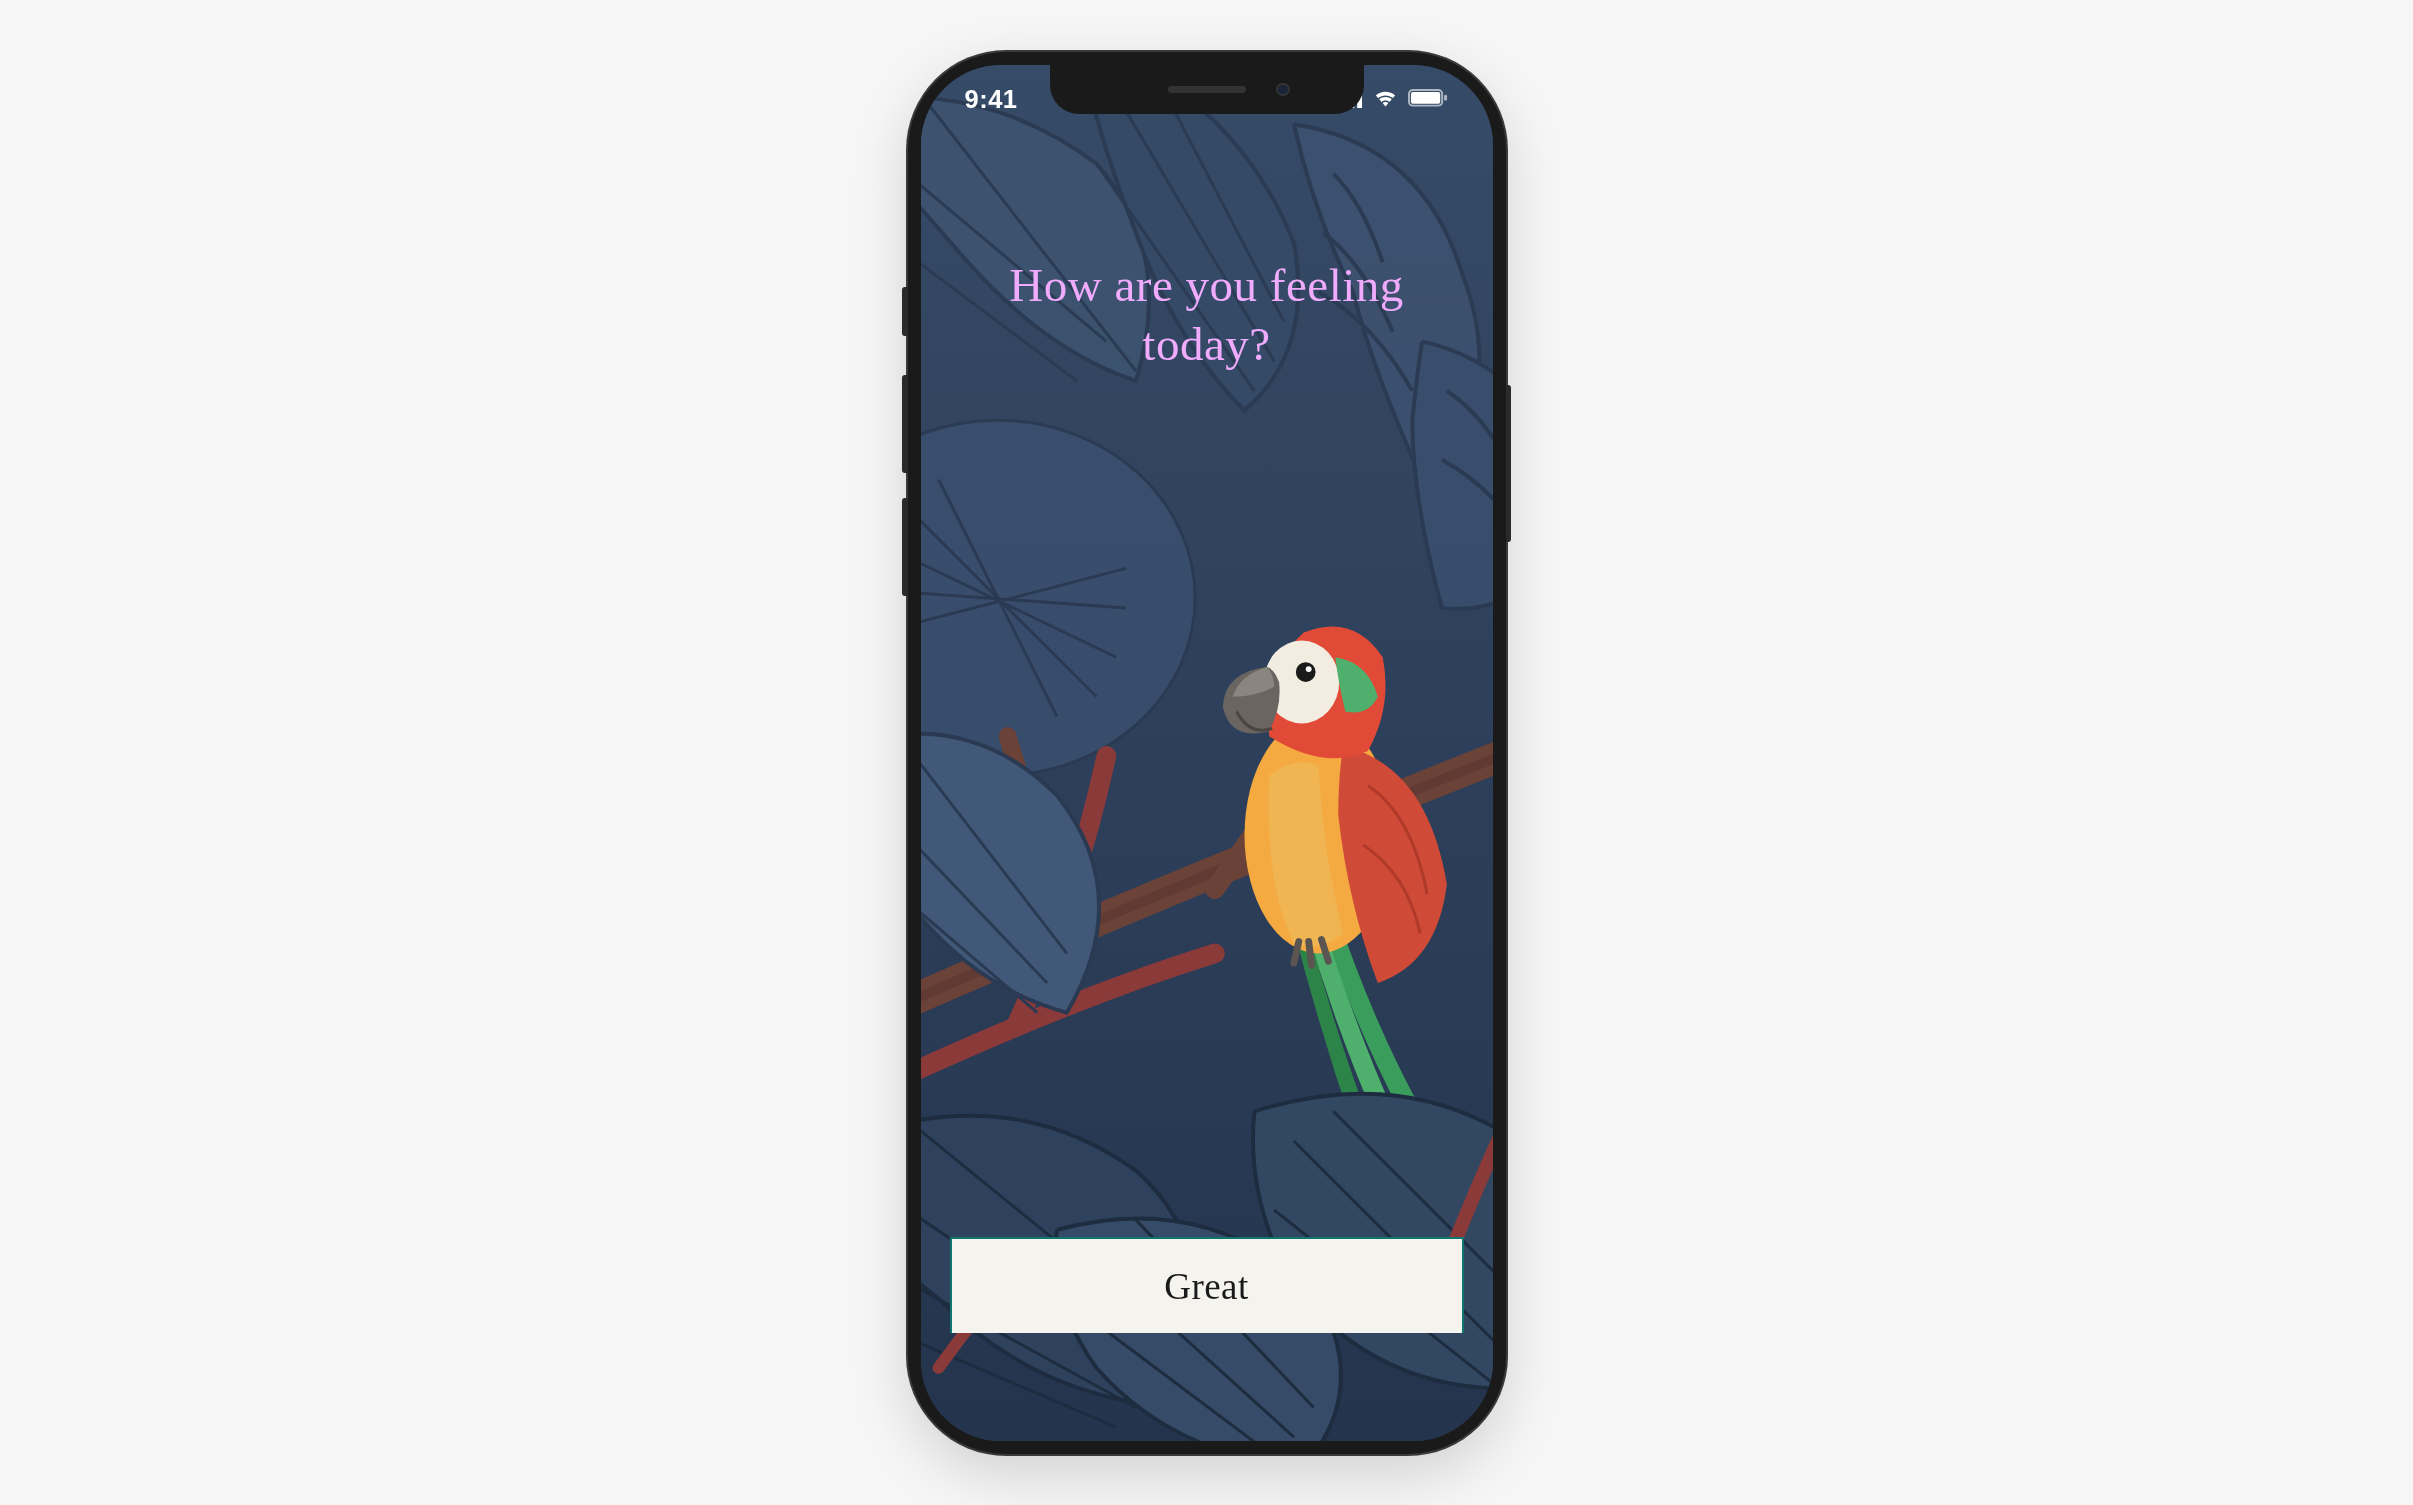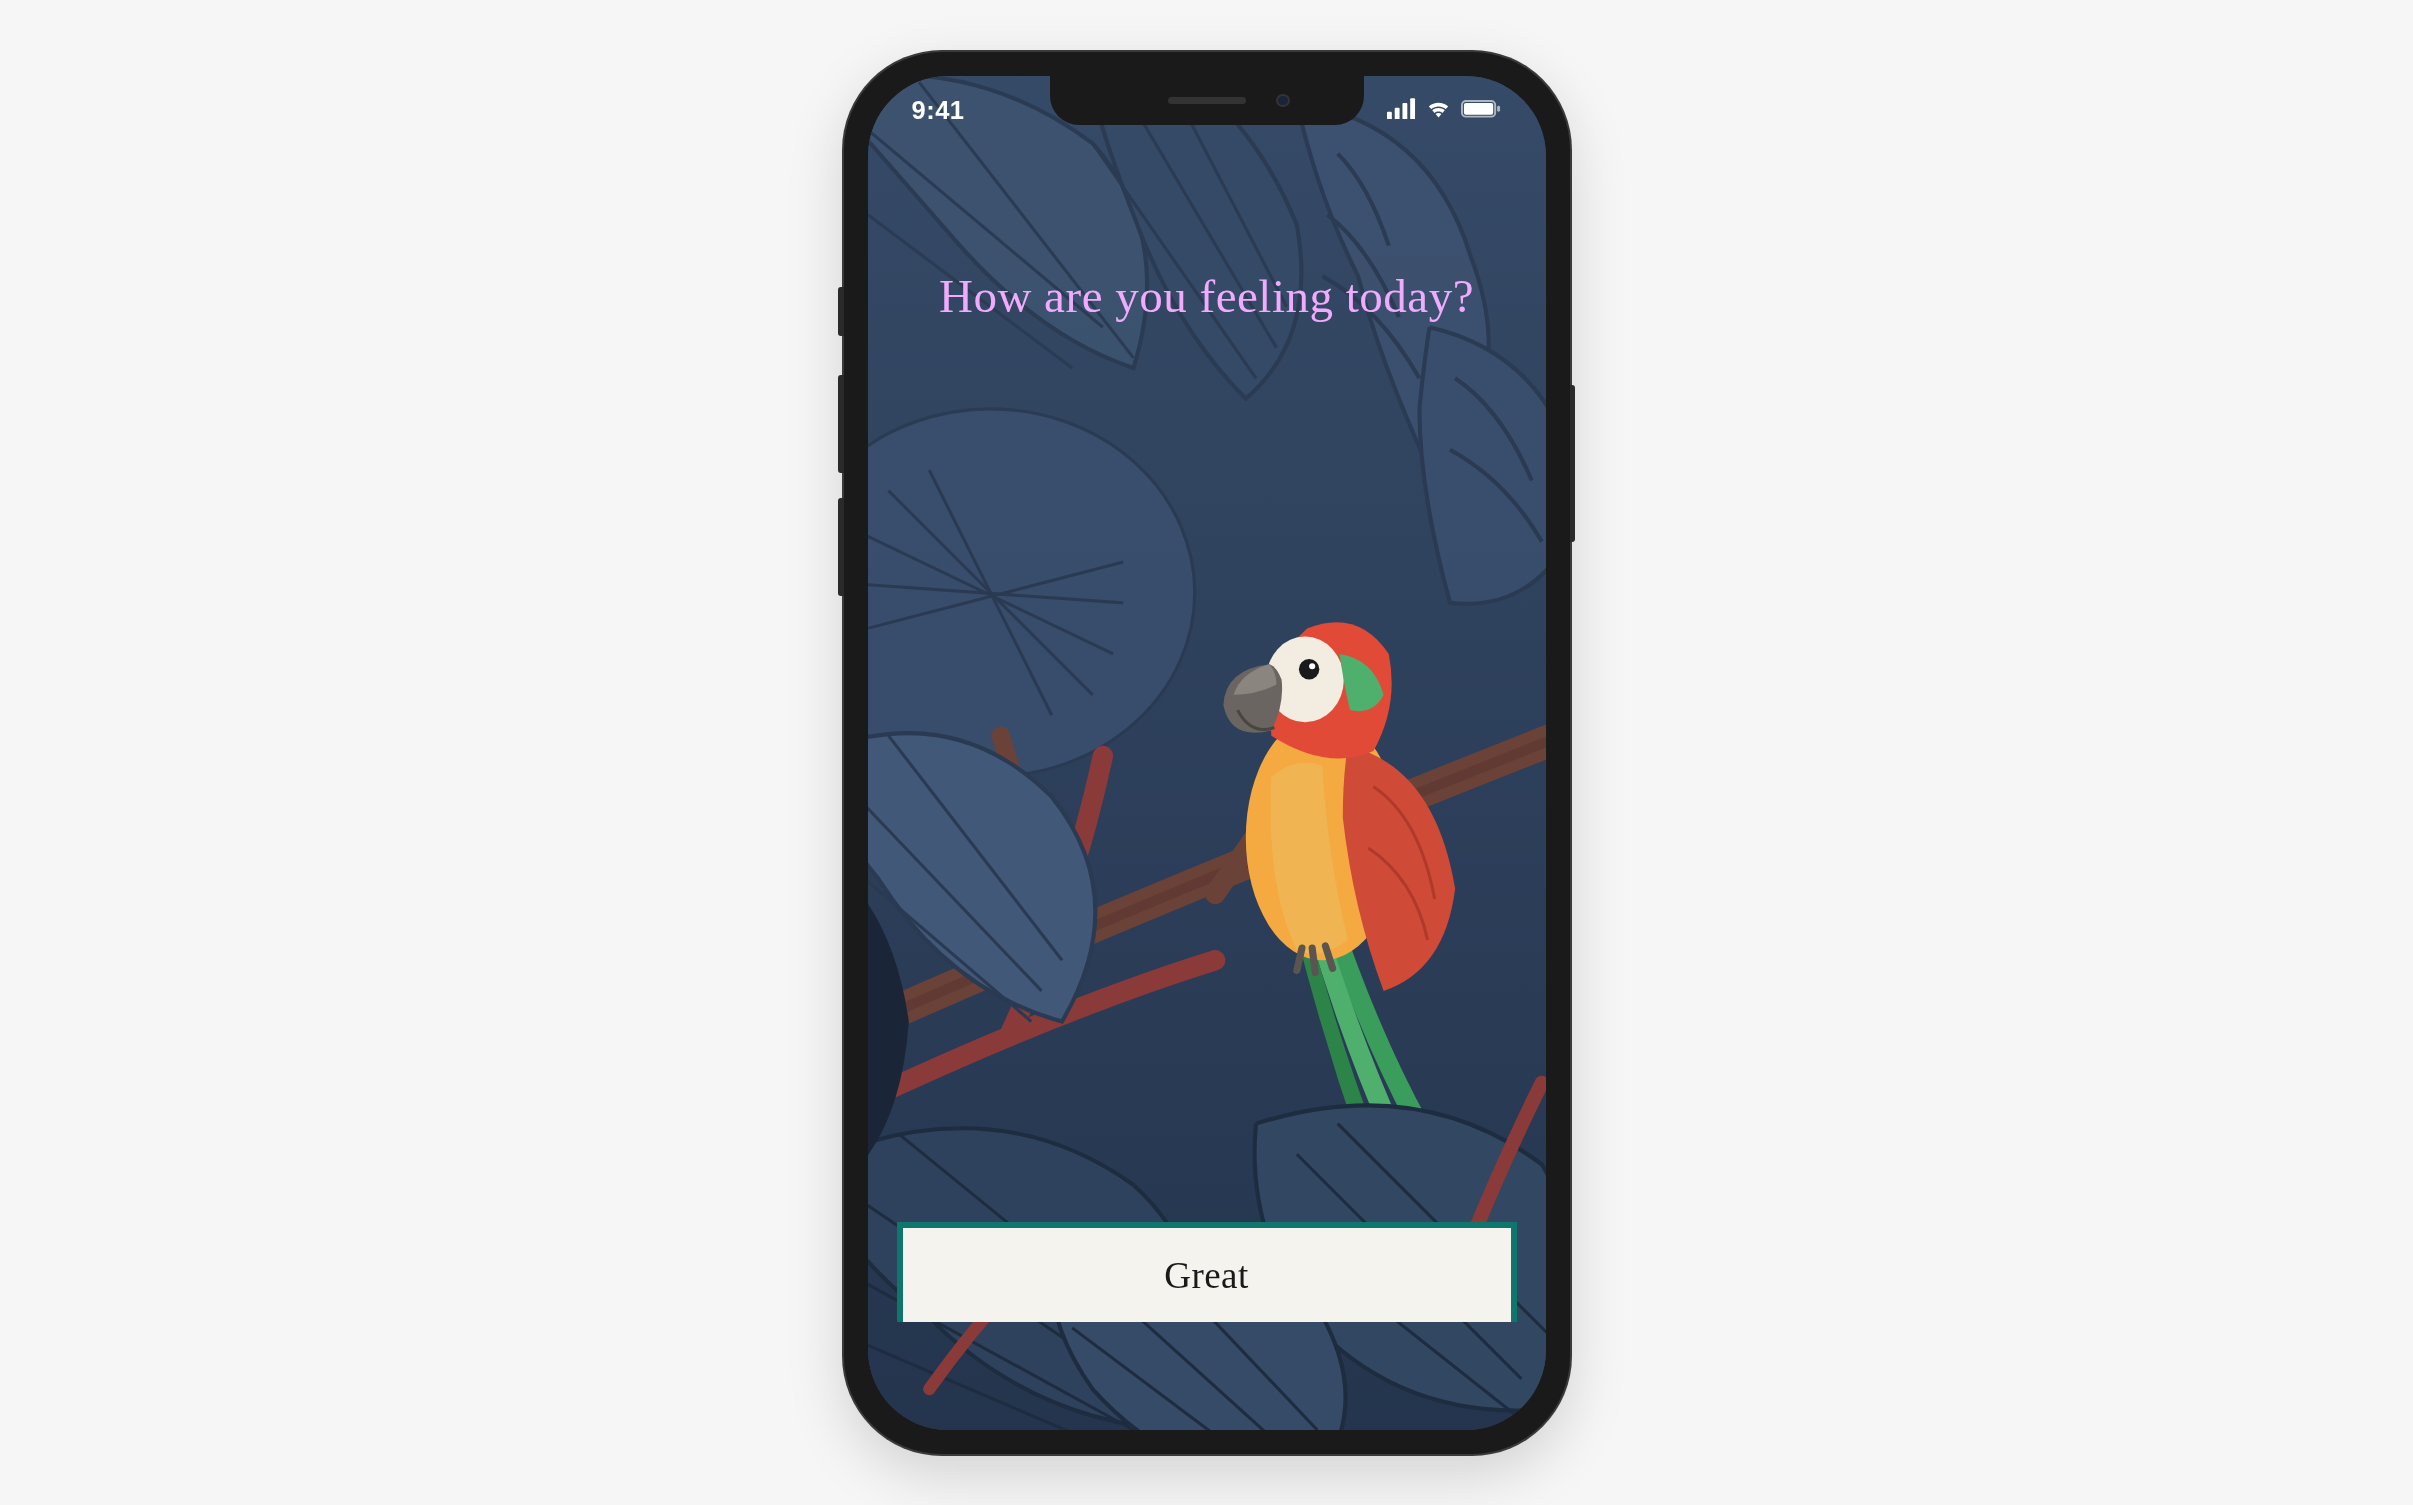--- a/index.html
+++ b/index.html
@@ -6,25 +6,25 @@
     body {
       width: 2413px;
       height: 1506px;
       background: #f6f6f6;
       display: flex;
       align-items: center;
       justify-content: center;
       font-family: Georgia, 'Times New Roman', serif;
     }
     .phone-frame {
-      width: 726px;
+      width: 598px;
       height: 1402px;
       background: #1a1a1a;
       border-radius: 98px;
-      padding: 24px;
+      padding: 13px;
       position: relative;
       box-shadow: 0 0 0 2px #3a3a3a, 0 19.6px 59px rgba(0,0,0,0.15);
     }
     .phone-buttons-left {
       position: absolute;
       left: -5.9px;
       top: 235px;
     }
     .btn-side {
       width: 5.9px;
@@ -129,21 +129,21 @@
       position: absolute;
       bottom: 108px;
       left: 29px;
       right: 29px;
       z-index: 20;
       display: flex;
       flex-direction: column;
     }
     .option-button {
       background: #f5f3ed;
-      border: 6px solid #0f766e;
+      border: 2px solid #0f766e;
       padding: 25.5px 0;
       text-align: center;
       font-size: 37px;
       font-family: Georgia, 'Times New Roman', serif;
       color: #1a1a1a;
       cursor: pointer;
       letter-spacing: 0.5px;
     }
     .option-button:first-child { border-bottom: none; }
   </style>

